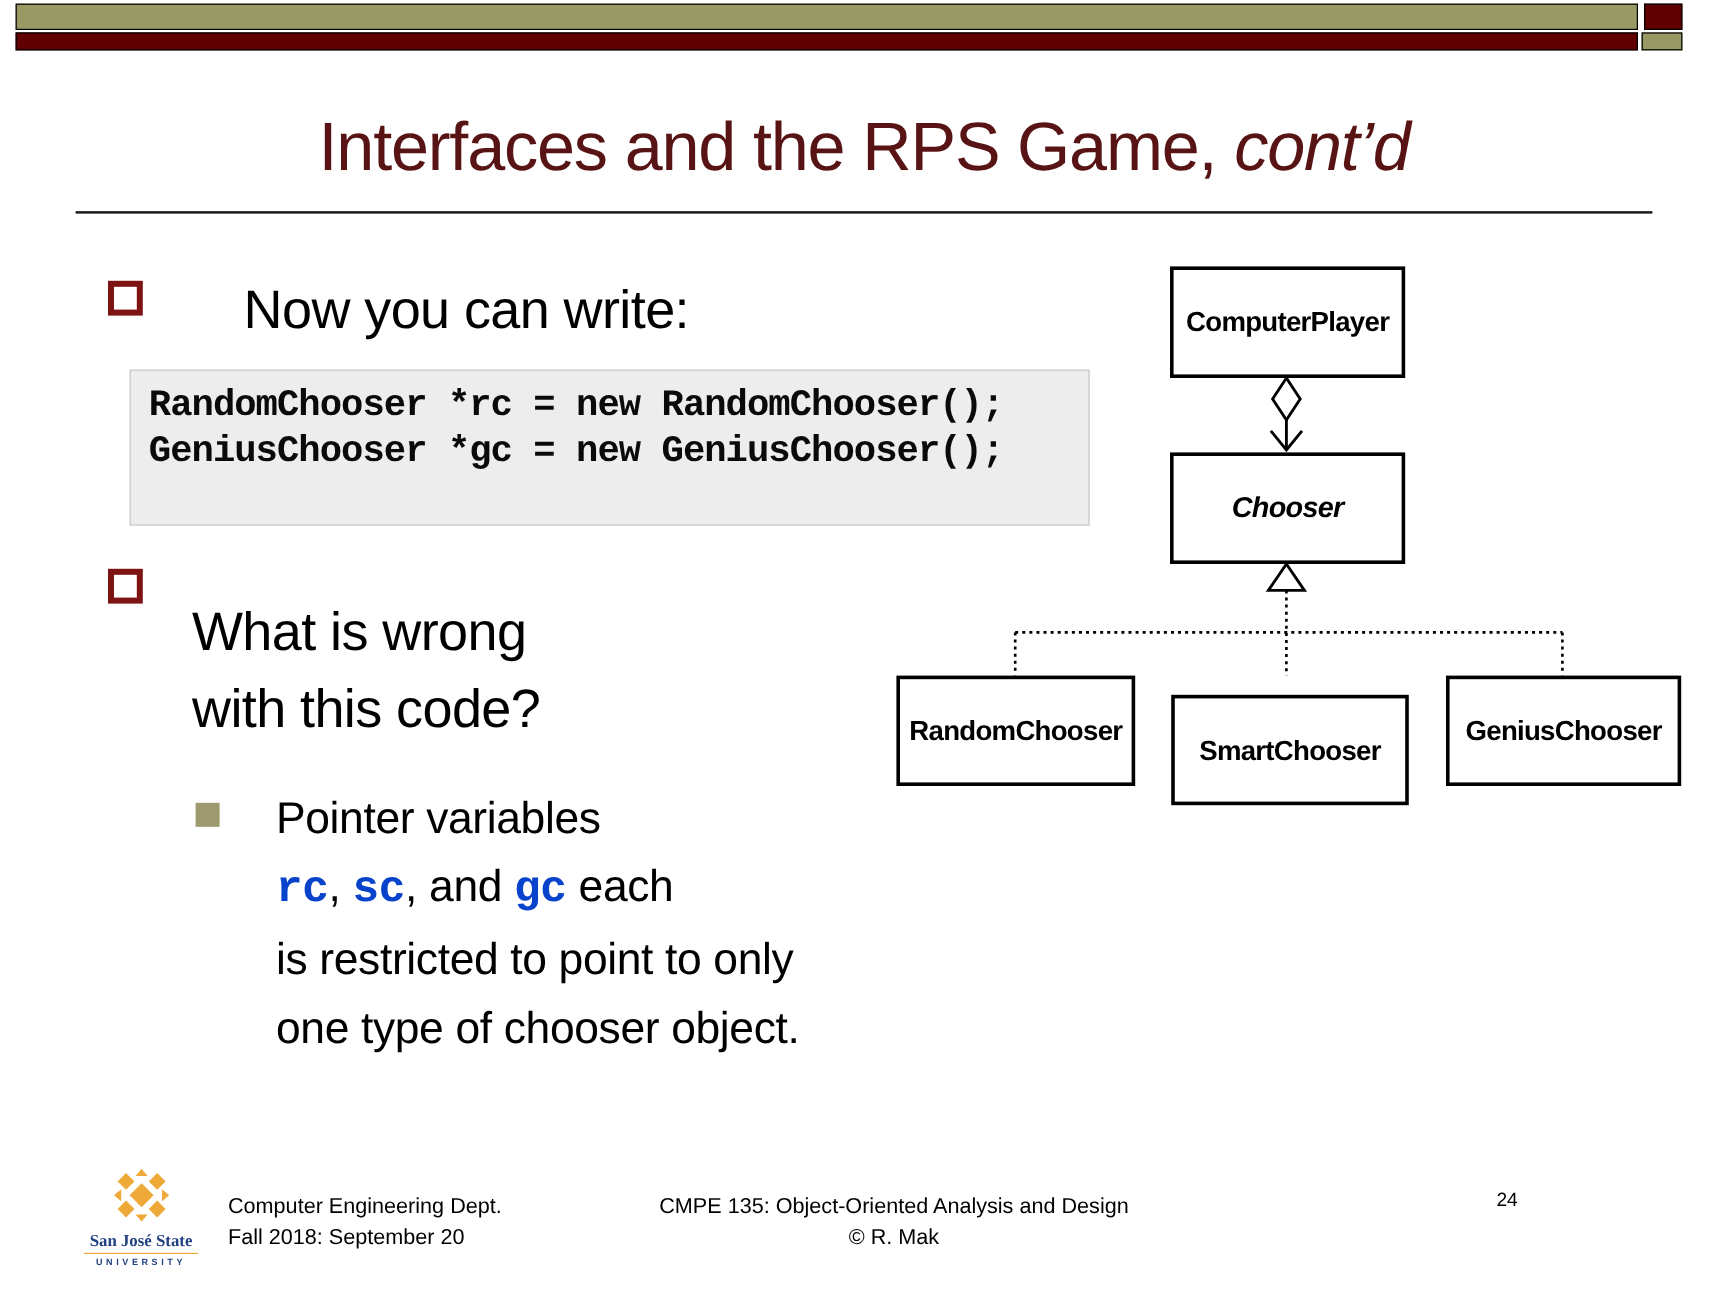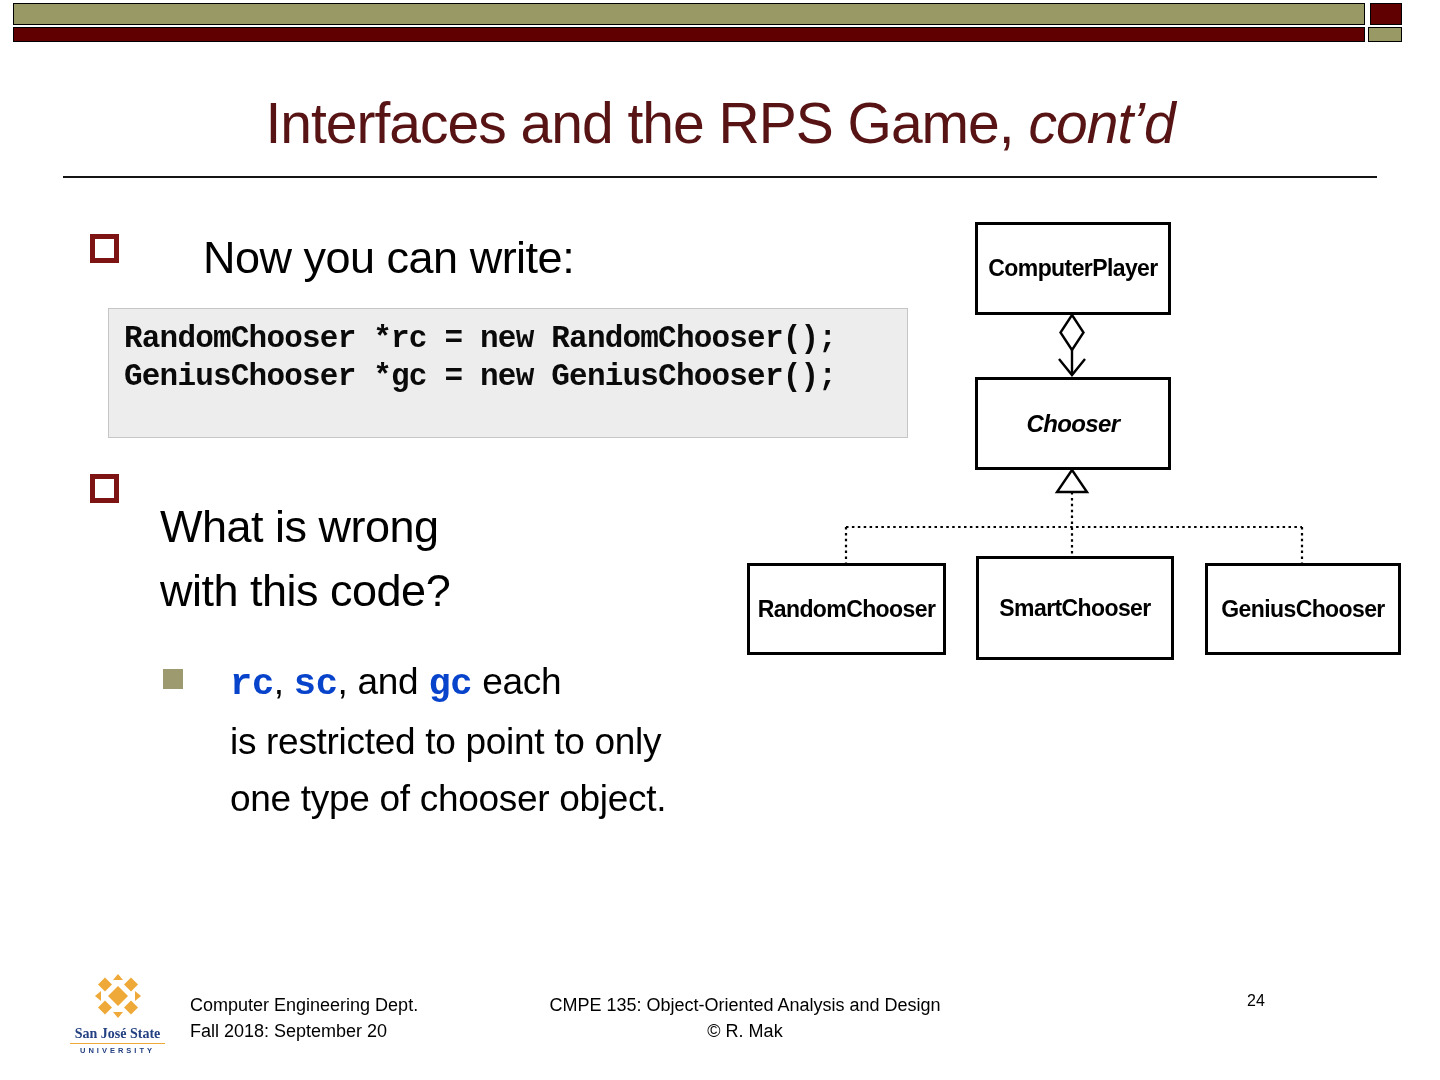--- a/index.html
+++ b/index.html
@@ -58,21 +58,21 @@
   
   .uml { position:absolute; left:740px; top:215px; width:665px; height:445px;text-align:center; }
   .uml-box {
     position:absolute; box-sizing:border-box; border:3px solid #000; background:#fff;
     display:flex; align-items:center; justify-content:center;
     font-weight:bold; font-size:23px; letter-spacing:-0.6px; white-space:nowrap; overflow:hidden;
   }
   .box-cp { left:235px; top:7px;   width:196px; height:93px; }
   .box-ch { left:235px; top:162px; width:196px; height:93px; font-style:italic; font-size:24px; }
   .box-rc { left:7px;   top:348px; width:199px; height:92px; }
-  .box-sc { left:236px; top:341px; width:198px; height:104px; }
+  .box-sc { left:236px; top:364px; width:198px; height:92px; }
   .box-gc { left:465px; top:348px; width:196px; height:92px; }
   .uml-svg { position:absolute; left:0; top:0; }
 
   
   .foot-left  { position:absolute; left:190px; top:992px; font-size:18px; line-height:26px; }
   .foot-center{ position:absolute; left:520px; top:992px; width:450px; text-align:center; font-size:18px; line-height:26px; }
   .page-num   { position:absolute; left:1247px; top:992px; font-size:16px; }
   .logo { position:absolute; left:70px; top:973px; width:95px; text-align:center; }
   .logo-name {
     font-family:"Liberation Serif", serif; font-weight:bold; font-size:14px;
@@ -100,21 +100,22 @@
 <div class="codeblock">
   <div class="code-line">RandomChooser *rc = new RandomChooser();</div>
   <div class="code-line">GeniusChooser *gc = new GeniusChooser();</div>
 </div>
 
 <div class="sq-bullet b2-sq"></div>
 <div class="bullet-text b2-text">What is wrong
 with this code?</div>
 
 <div class="sub-sq"></div>
-<div class="sub-text"><span class="code">rc</span><span>, </span><span class="code">sc</span><span>, and </span><span class="code">gc</span><span> each
+<div class="sub-text"><span>Pointer variables
+</span><span class="code">rc</span><span>, </span><span class="code">sc</span><span>, and </span><span class="code">gc</span><span> each
 is restricted to point to only
 one type of chooser object.</span></div>
 
 <div class="uml">
   <svg class="uml-svg" width="665" height="445" viewBox="0 0 665 445">
 
     <polygon points="332,100 343.5,117.5 332,135 320.5,117.5" fill="#ffffff" stroke="#000" stroke-width="2.4"></polygon>
     <line x1="332" y1="135" x2="332" y2="159" stroke="#000" stroke-width="2.4"></line>
     <polyline points="319,144 332,160 345,144" fill="none" stroke="#000" stroke-width="2.4"></polyline>
 

